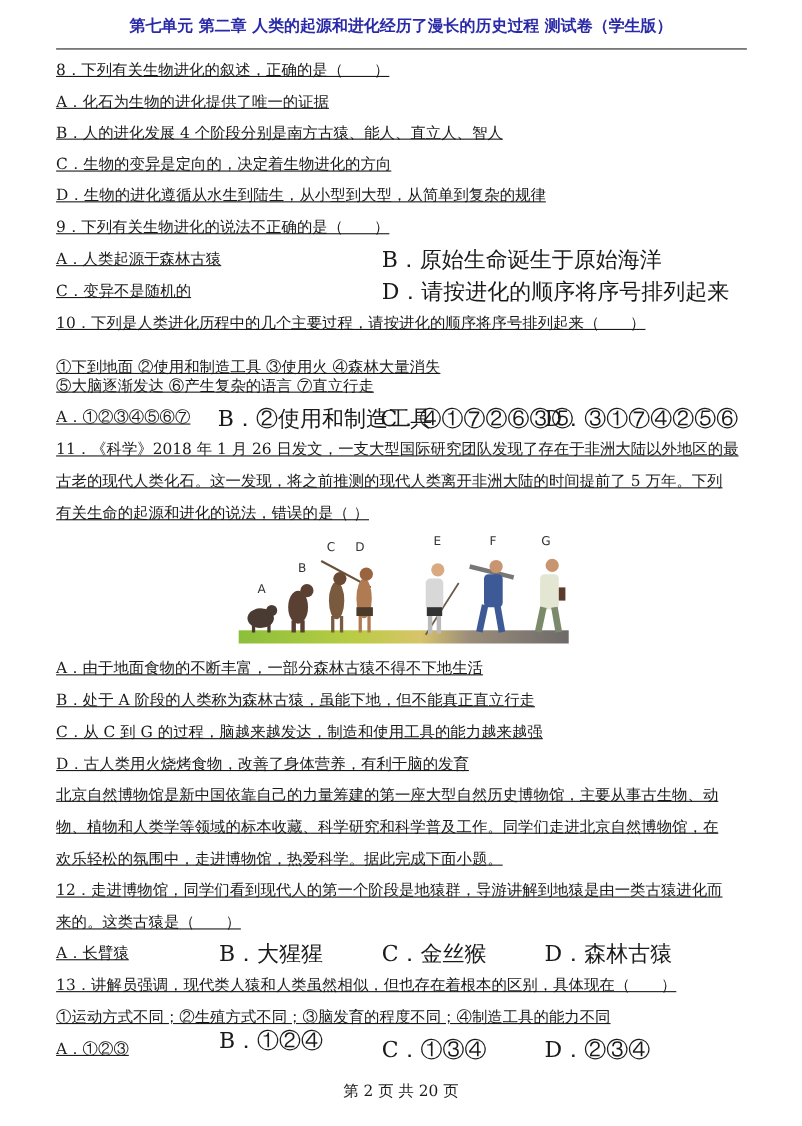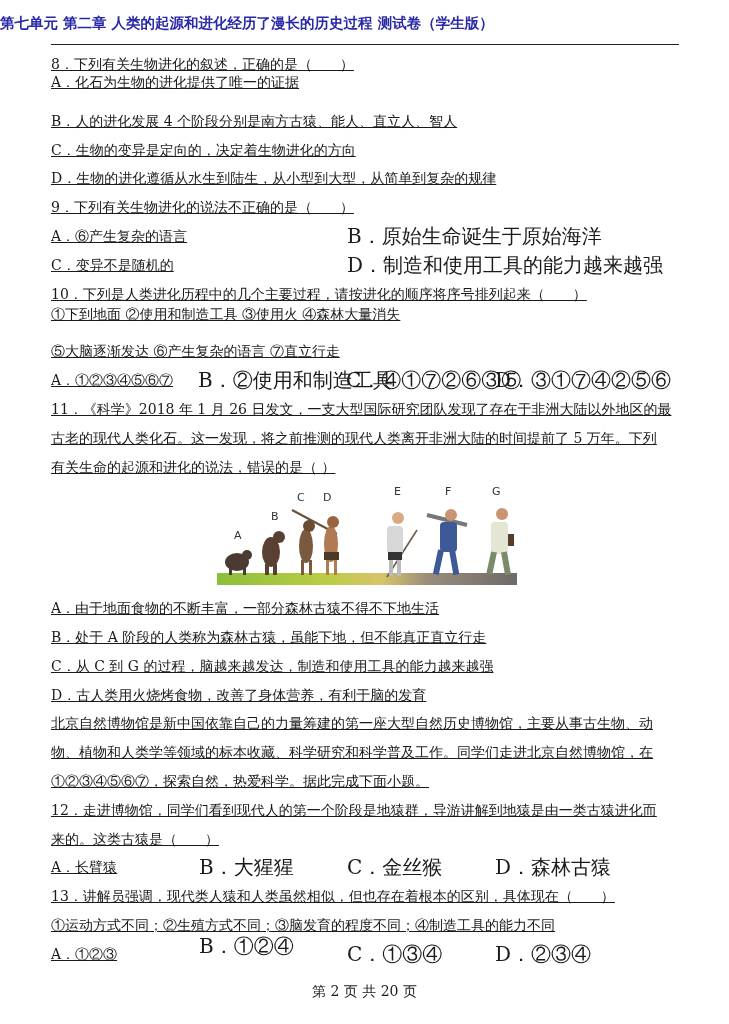--- a/index.html
+++ b/index.html
@@ -2,21 +2,21 @@
 <html><head>
 <meta charset="utf-8">
 <style>
   html, body { margin: 0; padding: 0; background: #ffffff; }
   body {
     width: 729px; height: 1024px; position: relative; overflow: hidden;
     font-family: "DejaVu Serif", "Liberation Serif", serif;
     color: #1a1a1a;
   }
   .header-title {
-    position: absolute; left: 0; top: 14px; width: 729px; 
+    position: absolute; left: 0; top: 14px; width: 729px; text-align: center;
     color: #2a2aa8; font-weight: bold; font-size: 14.5px; letter-spacing: 0px;
     font-family: "DejaVu Sans", "Liberation Sans", sans-serif;
   }
   .header-rule {
     position: absolute; left: 51px; top: 44px; width: 628px; height: 1.3px; background: #222;
   }
   .line {
     position: absolute; left: 51px; font-size: 14px; line-height: 20px; white-space: nowrap; text-decoration: underline;
   }
   .opt2 { position: absolute; white-space: nowrap; font-size: 20px; line-height: 20px; }
@@ -32,33 +32,33 @@
     font-size: 14px;
   }
 </style>
 </head>
 <body>
 
 <div class="header-title">第七单元 第二章 人类的起源和进化经历了漫长的历史过程 测试卷（学生版）</div>
 <div class="header-rule"></div>
 
 <div class="line" style="top:54px">8．下列有关生物进化的叙述，正确的是（　　）</div>
-<div class="line" style="top:72px">A．化石为生物的进化提供了唯一的证据</div>
+<div class="line" style="top:83px">A．化石为生物的进化提供了唯一的证据</div>
 <div class="line" style="top:111px">B．人的进化发展 4 个阶段分别是南方古猿、能人、直立人、智人</div>
 <div class="line" style="top:140px">C．生物的变异是定向的，决定着生物进化的方向</div>
 <div class="line" style="top:168px">D．生物的进化遵循从水生到陆生，从小型到大型，从简单到复杂的规律</div>
 
 <div class="line" style="top:197px">9．下列有关生物进化的说法不正确的是（　　）</div>
-<div class="line" style="top:226px">A．⑥产生复杂的语言</div>
+<div class="line" style="top:226px">A．人类起源于森林古猿</div>
 <div class="opt2" style="top:226px; left:347px">B．原始生命诞生于原始海洋</div>
 <div class="line" style="top:255px">C．变异不是随机的</div>
-<div class="opt2" style="top:255px; left:347px">D．制造和使用工具的能力越来越强</div>
+<div class="opt2" style="top:255px; left:347px">D．请按进化的顺序将序号排列起来</div>
 
 <div class="line" style="top:284px">10．下列是人类进化历程中的几个主要过程，请按进化的顺序将序号排列起来（　　）</div>
-<div class="line" style="top:304px">①下到地面 ②使用和制造工具 ③使用火 ④森林大量消失</div>
+<div class="line" style="top:324px">①下到地面 ②使用和制造工具 ③使用火 ④森林大量消失</div>
 <div class="line" style="top:341px">⑤大脑逐渐发达 ⑥产生复杂的语言 ⑦直立行走</div>
 <div class="line" style="top:370px">A．①②③④⑤⑥⑦</div>
 <div class="opt2" style="top:370px; left:198px">B．②使用和制造工具</div>
 <div class="opt2" style="top:370px; left:346px">C．④①⑦②⑥③⑤</div>
 <div class="opt2" style="top:370px; left:495px">D．③①⑦④②⑤⑥</div>
 
 <div class="line" style="top:399px">11．《科学》2018 年 1 月 26 日发文，一支大型国际研究团队发现了存在于非洲大陆以外地区的最</div>
 <div class="line" style="top:428px">古老的现代人类化石。这一发现，将之前推测的现代人类离开非洲大陆的时间提前了 5 万年。下列</div>
 <div class="line" style="top:457px">有关生命的起源和进化的说法，错误的是（ ）</div>
 
@@ -125,21 +125,21 @@
   <span class="fig-label" style="left:285px; top:3px">G</span>
 </div>
 
 <div class="line" style="top:598px">A．由于地面食物的不断丰富，一部分森林古猿不得不下地生活</div>
 <div class="line" style="top:627px">B．处于 A 阶段的人类称为森林古猿，虽能下地，但不能真正直立行走</div>
 <div class="line" style="top:656px">C．从 C 到 G 的过程，脑越来越发达，制造和使用工具的能力越来越强</div>
 <div class="line" style="top:685px">D．古人类用火烧烤食物，改善了身体营养，有利于脑的发育</div>
 
 <div class="line" style="top:713px">北京自然博物馆是新中国依靠自己的力量筹建的第一座大型自然历史博物馆，主要从事古生物、动</div>
 <div class="line" style="top:742px">物、植物和人类学等领域的标本收藏、科学研究和科学普及工作。同学们走进北京自然博物馆，在</div>
-<div class="line" style="top:771px">①②③④⑤⑥⑦，探索自然，热爱科学。据此完成下面小题。</div>
+<div class="line" style="top:771px">欢乐轻松的氛围中，走进博物馆，热爱科学。据此完成下面小题。</div>
 
 <div class="line" style="top:800px">12．走进博物馆，同学们看到现代人的第一个阶段是地猿群，导游讲解到地猿是由一类古猿进化而</div>
 <div class="line" style="top:829px">来的。这类古猿是（　　）</div>
 <div class="line" style="top:857px">A．长臂猿</div>
 <div class="opt2" style="top:857px; left:199px">B．大猩猩</div>
 <div class="opt2" style="top:857px; left:347px">C．金丝猴</div>
 <div class="opt2" style="top:857px; left:495px">D．森林古猿</div>
 
 <div class="line" style="top:886px">13．讲解员强调，现代类人猿和人类虽然相似，但也存在着根本的区别，具体现在（　　）</div>
 <div class="line" style="top:915px">①运动方式不同；②生殖方式不同；③脑发育的程度不同；④制造工具的能力不同</div>

